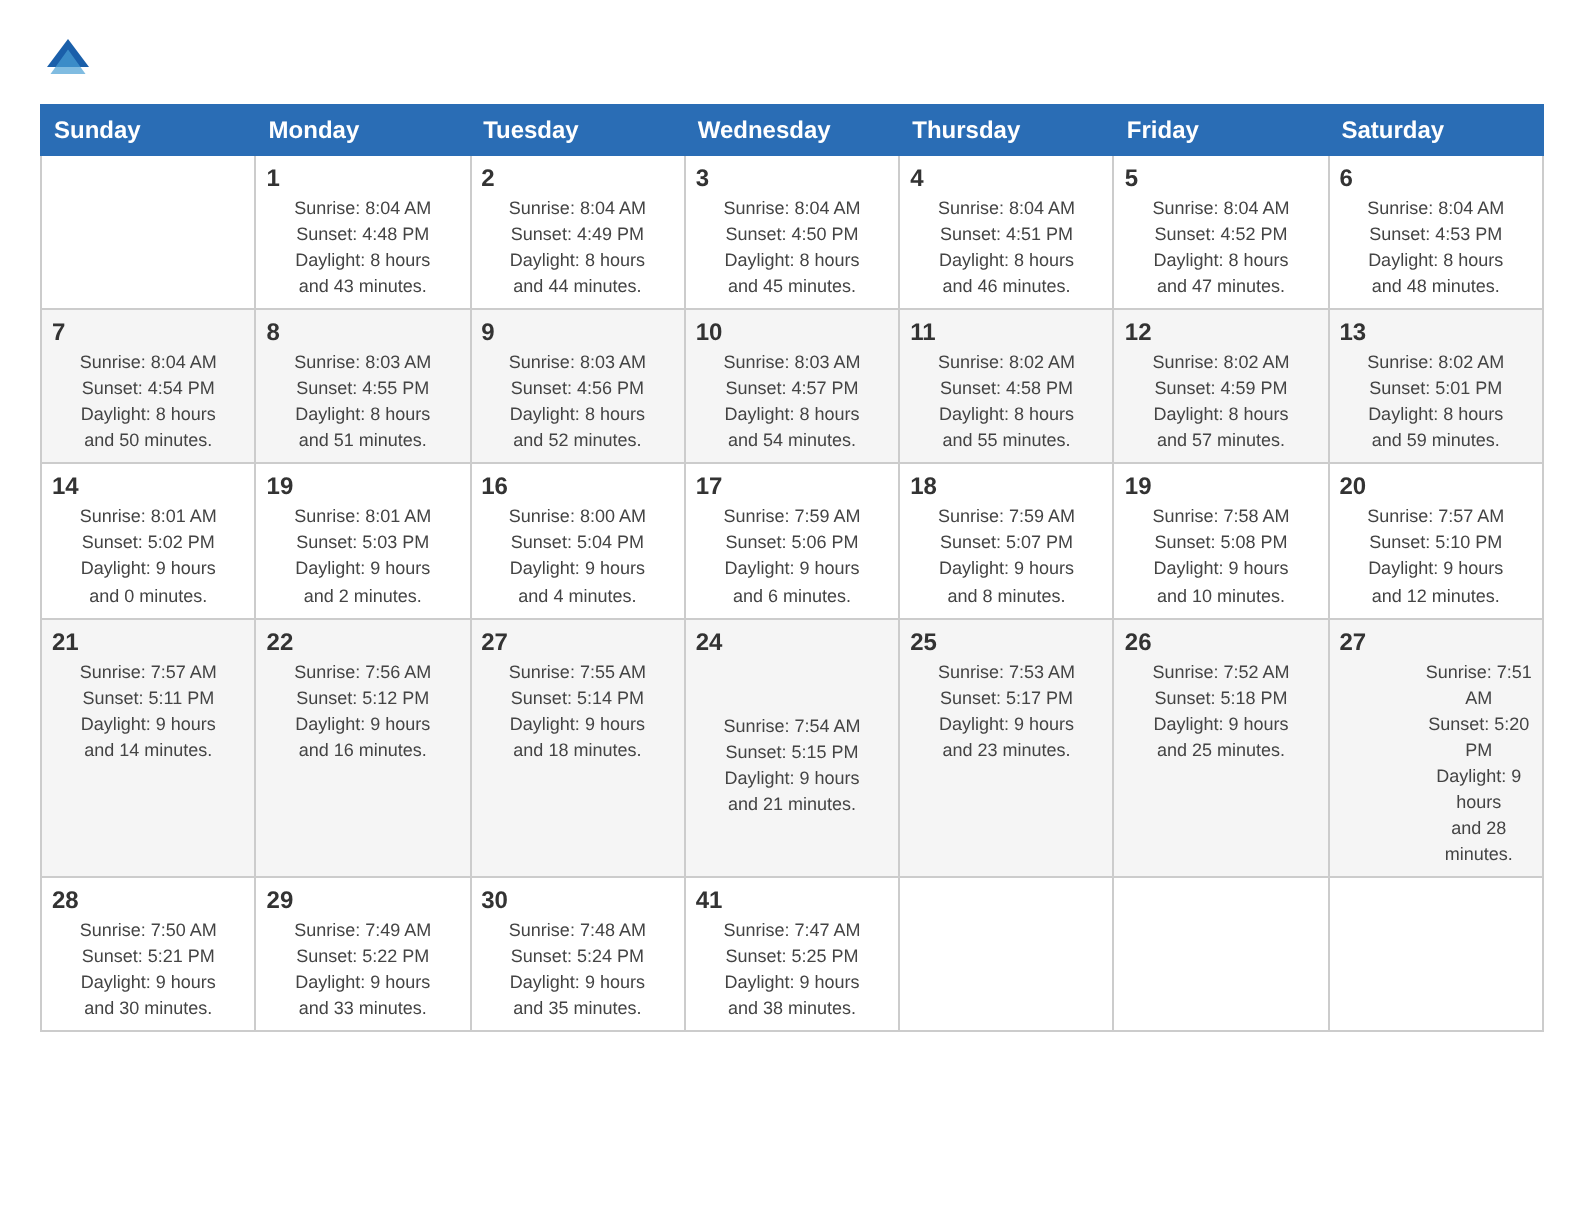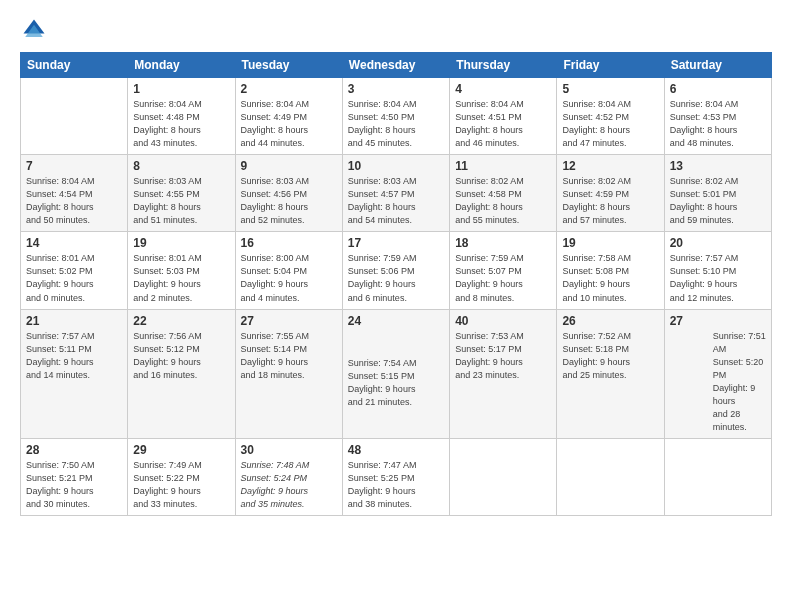--- a/index.html
+++ b/index.html
@@ -86,20 +86,21 @@
     .day-number {
       font-size: 12px;
       font-weight: bold;
       color: #333;
       margin-bottom: 2px;
     }
     .day-info {
       font-size: 9px;
       color: #444;
       line-height: 1.45;
+      text-align: center;
     }
     .empty-cell {
       background: #fff !important;
     }
   </style>
 </head>
 <body>
 
 <div class="page">
   <div class="header">
@@ -302,21 +303,21 @@
 and 18 minutes.</div>
           </td>
           <td>
             <div class="day-number">24</div>
             <div class="day-info" style="white-space: pre-line; margin-top: 29px;">Sunrise: 7:54 AM
 Sunset: 5:15 PM
 Daylight: 9 hours
 and 21 minutes.</div>
           </td>
           <td>
-            <div class="day-number">40</div>
+            <div class="day-number">25</div>
             <div class="day-info" style="white-space: pre-line;">Sunrise: 7:53 AM
 Sunset: 5:17 PM
 Daylight: 9 hours
 and 23 minutes.</div>
           </td>
           <td>
             <div class="day-number">26</div>
             <div class="day-info" style="white-space: pre-line;">Sunrise: 7:52 AM
 Sunset: 5:18 PM
 Daylight: 9 hours
@@ -340,27 +341,27 @@
           </td>
           <td>
             <div class="day-number">29</div>
             <div class="day-info" style="white-space: pre-line;">Sunrise: 7:49 AM
 Sunset: 5:22 PM
 Daylight: 9 hours
 and 33 minutes.</div>
           </td>
           <td>
             <div class="day-number">30</div>
-            <div class="day-info" style="white-space: pre-line; font-style: italic;">Sunrise: 7:48 AM
+            <div class="day-info" style="white-space: pre-line;">Sunrise: 7:48 AM
 Sunset: 5:24 PM
 Daylight: 9 hours
 and 35 minutes.</div>
           </td>
           <td>
-            <div class="day-number">48</div>
+            <div class="day-number">41</div>
             <div class="day-info" style="white-space: pre-line;">Sunrise: 7:47 AM
 Sunset: 5:25 PM
 Daylight: 9 hours
 and 38 minutes.</div>
           </td>
           <td class="empty-cell"></td>
           <td class="empty-cell"></td>
           <td class="empty-cell"></td>
         </tr>
       </tbody>

